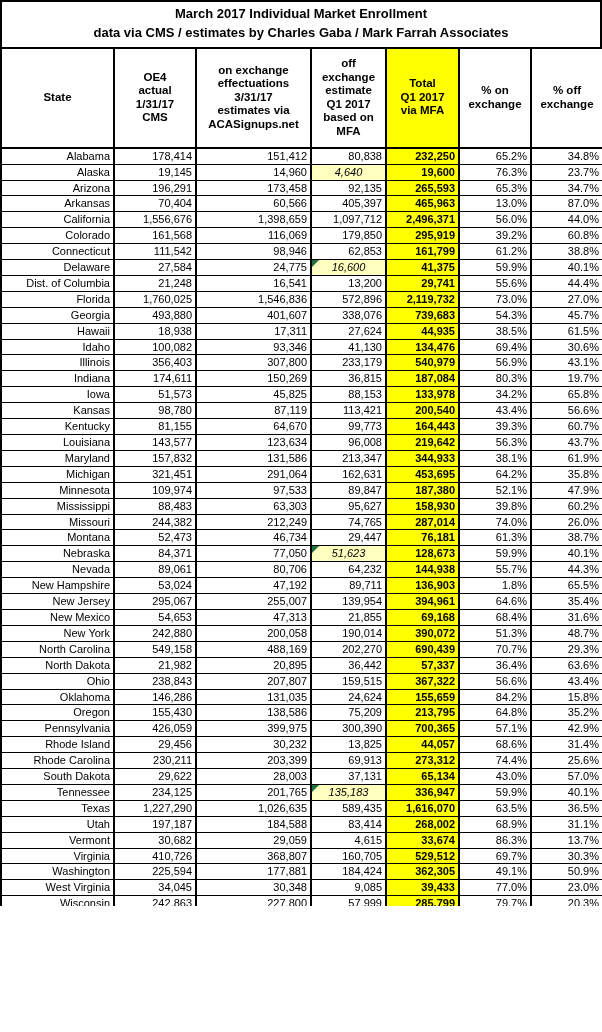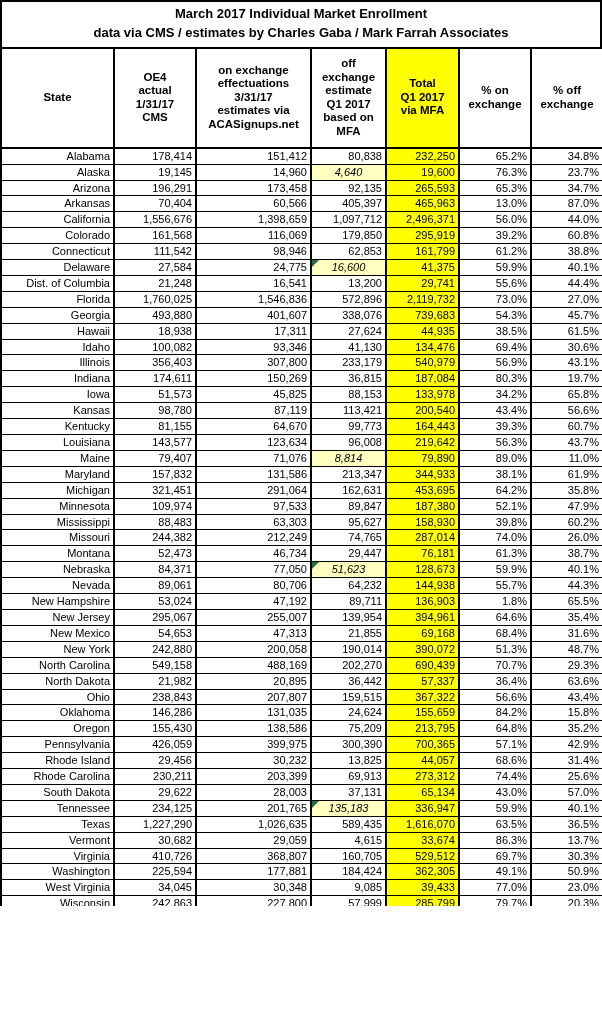--- a/index.html
+++ b/index.html
@@ -26,21 +26,21 @@
     white-space: pre-line; height: 100px; padding: 0 1px;
     border-bottom-width: 2px;
   }
   td {
     border: 1px solid #000; border-left-width: 2px; border-right-width: 2px;
     font-size: 11px; line-height: 14.9px; height: 15.9px;
     text-align: right; padding: 0 3px; white-space: nowrap;
     vertical-align: middle;
   }
   th.total-col, td.total-col { background: var(--hl); }
-  td.total-col { font-weight: normal; }
+  td.total-col { font-weight: bold; }
   td.estimate { background: var(--est); font-style: italic; position: relative; text-align: center; }
   .flag {
     position: absolute; top: 0; left: 0; width: 0; height: 0;
     border-top: 7px solid var(--flag); border-right: 7px solid transparent;
   }
   tfoot td {
     background: var(--hl); font-weight: bold; font-size: 12px;
     height: 19px; border-top-width: 2px;
   }
 </style>
@@ -257,29 +257,20 @@
         <tr>
           <td>Louisiana</td>
           <td>143,577</td>
           <td>123,634</td>
           <td>96,008</td>
           <td class="total-col">219,642</td>
           <td>56.3%</td>
           <td>43.7%</td>
         </tr>
         <tr>
-          <td>Maine</td>
-          <td>79,407</td>
-          <td>71,076</td>
-          <td class="estimate">8,814</td>
-          <td class="total-col">79,890</td>
-          <td>89.0%</td>
-          <td>11.0%</td>
-        </tr>
-        <tr>
           <td>Maryland</td>
           <td>157,832</td>
           <td>131,586</td>
           <td>213,347</td>
           <td class="total-col">344,933</td>
           <td>38.1%</td>
           <td>61.9%</td>
         </tr>
         <tr>
           <td>Michigan</td>
@@ -471,20 +462,29 @@
           <td>40.1%</td>
         </tr>
         <tr>
           <td>Texas</td>
           <td>1,227,290</td>
           <td>1,026,635</td>
           <td>589,435</td>
           <td class="total-col">1,616,070</td>
           <td>63.5%</td>
           <td>36.5%</td>
+        </tr>
+        <tr>
+          <td>Utah</td>
+          <td>197,187</td>
+          <td>184,588</td>
+          <td>83,414</td>
+          <td class="total-col">268,002</td>
+          <td>68.9%</td>
+          <td>31.1%</td>
         </tr>
         <tr>
           <td>Vermont</td>
           <td>30,682</td>
           <td>29,059</td>
           <td>4,615</td>
           <td class="total-col">33,674</td>
           <td>86.3%</td>
           <td>13.7%</td>
         </tr>

